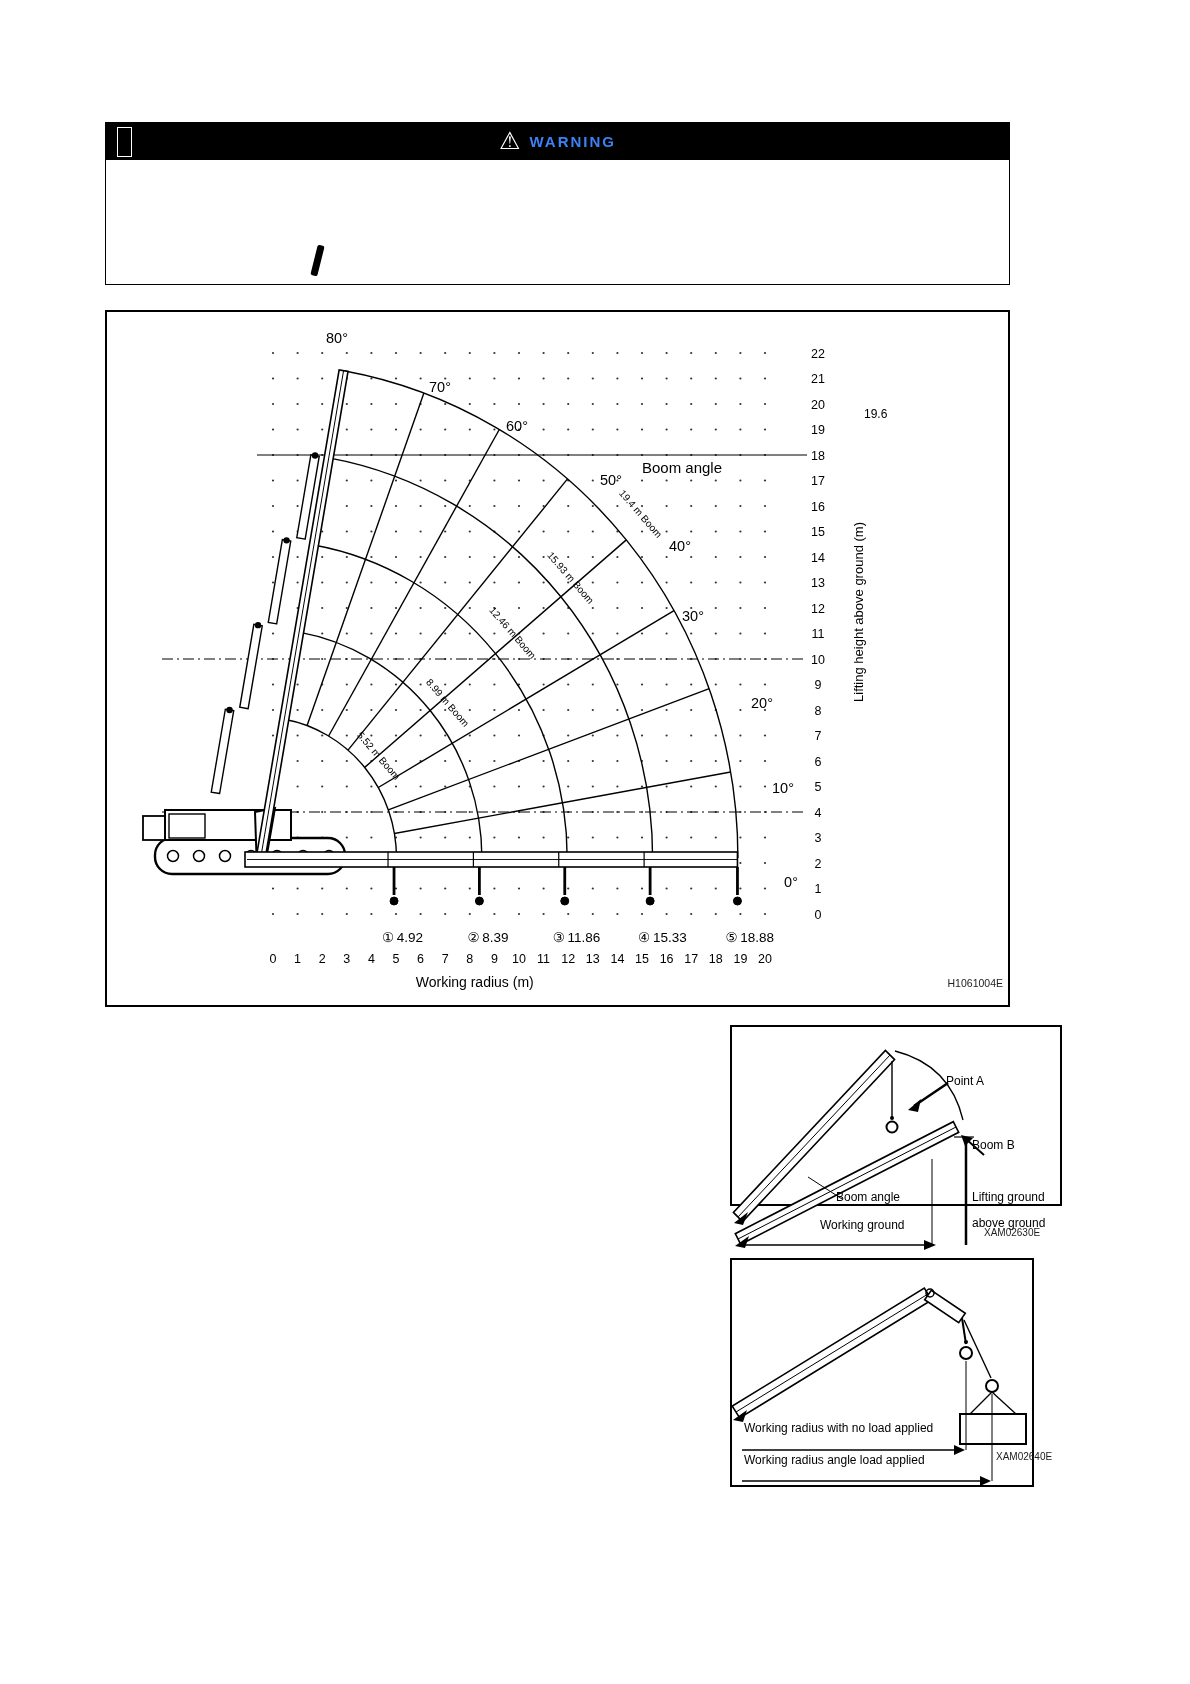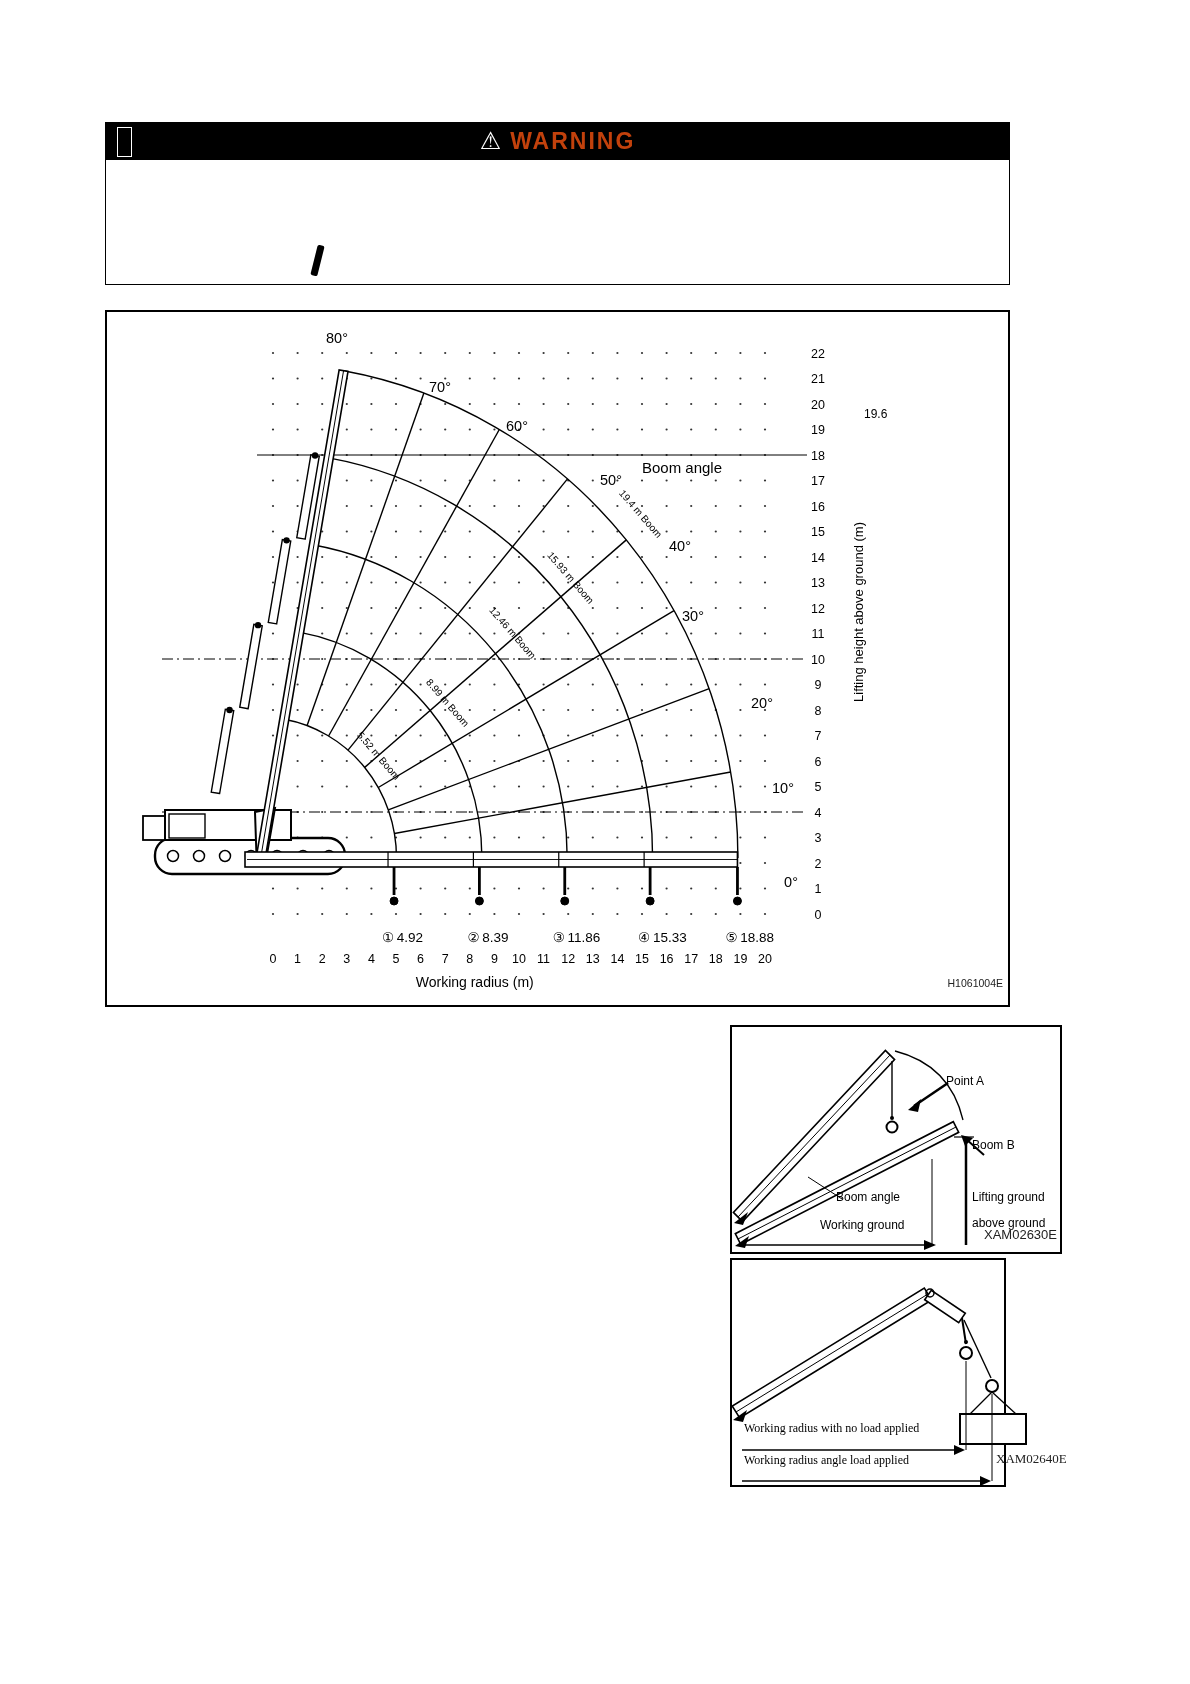--- a/index.html
+++ b/index.html
@@ -5,36 +5,36 @@
   html,body{margin:0;padding:0;background:#fff;}
   body{font-family:"Liberation Sans", sans-serif; color:#111;}
   #page{position:relative;width:1190px;height:1684px;background:#fff;overflow:hidden;}
 
   
   .warn-box{position:absolute;left:105px;top:122px;width:905px;height:163px;
             border:1.5px solid #000;box-sizing:border-box;background:#fff;}
   .warn-bar{position:absolute;left:0;top:0;width:100%;height:37px;background:#000;
             display:flex;align-items:center;justify-content:center;}
   .warn-bar .wicon{color:#fff;font-size:24px;line-height:1;margin-right:9px;transform:translateY(-1px);}
-  .warn-bar .wtext{color:#c2410c;font-weight:bold;font-size:23px;letter-spacing:2px;}
+  .warn-bar .wtext{color:#3b82f6;font-weight:bold;font-size:15px;letter-spacing:2px;}
   .warn-corner{position:absolute;left:11px;top:4px;width:13px;height:28px;border:1.5px solid #fff;background:#000;}
   .stray-mark{position:absolute;left:208px;top:122px;width:7px;height:31px;background:#000;transform:rotate(14deg);border-radius:2px;}
 
   
   .chart-box{position:absolute;left:105px;top:310px;width:905px;height:697px;
              border:2px solid #000;box-sizing:border-box;background:#fff;}
   .chart-box svg{position:absolute;left:0;top:0;}
 
   
   .fig-box{position:absolute;border:2px solid #000;box-sizing:border-box;background:#fff;}
-  #fig1{left:730px;top:1025px;width:332px;height:229px;}
-  #fig2{left:730px;top:1258px;width:276px;height:229px;font-family:Liberation Serif, serif;}
+  #fig1{left:730px;top:1025px;width:332px;height:181px;}
+  #fig2{left:730px;top:1258px;width:304px;height:229px;}
   .fig-box svg{position:absolute;left:0;top:0;}
   .fig-label{position:absolute;font-size:12px;color:#000;white-space:nowrap;line-height:1.15;}
-  .fig-code{position:absolute;font-size:13px;color:#222;white-space:nowrap;}
+  .fig-code{position:absolute;font-size:10px;color:#222;white-space:nowrap;}
 </style>
 </head>
 <body>
 
 <div id="page">
 
   <div class="warn-box">
     <div class="warn-bar">
       <span class="wicon">⚠</span>
       <span class="wtext">WARNING</span>

